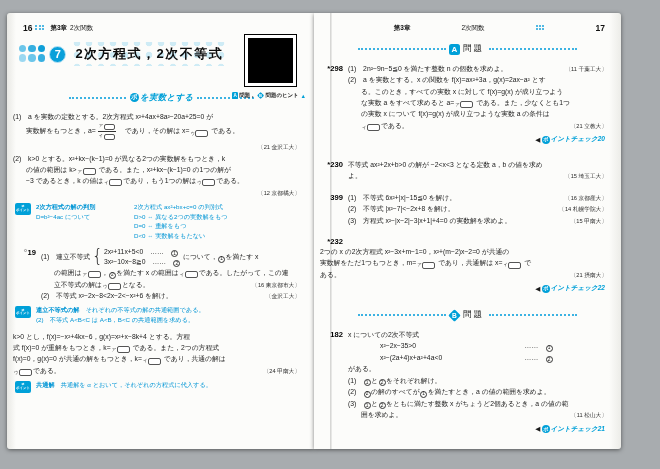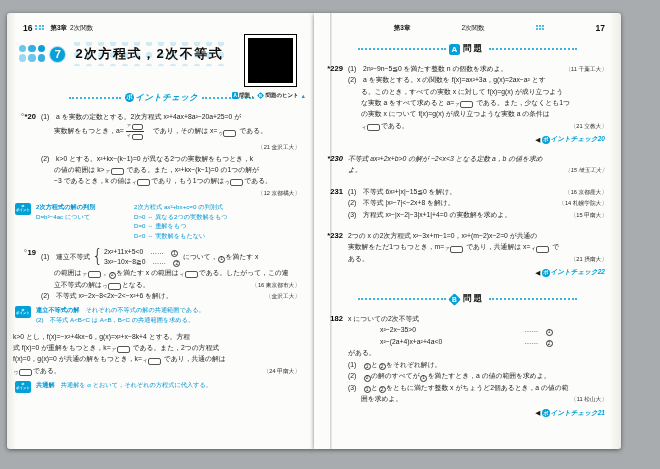--- a/index.html
+++ b/index.html
@@ -61,21 +61,21 @@
              justify-content:center; margin:0 1px 0 4px; flex:none; }
   .pclabel { color:#00a0d8; font-weight:bold; font-style:italic; font-size:8.4px;
              margin-right:4px; letter-spacing:.4px; }
   .secdiv { display:flex; align-items:center; margin:10px 44px 8px; }
   .abadge { width:11px; height:11px; border-radius:2.5px; background:#00a0d8; color:#fff;
             font-weight:bold; font-size:8px; display:flex; align-items:center;
             justify-content:center; margin:0 3px; flex:none; }
   .bbadge { width:9px; height:9px; background:#00a0d8; transform:rotate(45deg); margin:0 4px;
             border-radius:1.5px; display:flex; align-items:center; justify-content:center; flex:none; }
   .bbadge b { transform:rotate(-45deg); color:#fff; font-size:6.6px; }
-  .seclabel { font-weight:bold; font-size:8.6px; letter-spacing:2px; color:#101010; margin-right:5px; }
+  .seclabel { font-weight:normal; font-size:8.6px; letter-spacing:2px; color:#101010; margin-right:5px; }
 
   
   .prob { display:flex; margin:6px 14px 4px 6px; }
   .pnum { width:28px; flex:none; text-align:right; padding-right:5px; font-weight:bold;
           font-size:7.6px; color:#000; padding-top:1px; white-space:nowrap; }
   .lvl { display:inline-block; width:2.6px; height:2.6px; border:.7px solid #9a9a9a;
          border-radius:50%; vertical-align:3px; margin-right:1px; }
   .pbody { flex:1; font-size:6.8px; line-height:1.66; color:#1b1b1b; }
   .indent { padding-left:13px; }
   .row { display:flex; align-items:baseline; }
@@ -169,26 +169,25 @@
         <span class="mB">
           <b>B</b>
         </span>
         <span>問題のヒント</span>
         <span class="tridn">▲</span>
     </div>
 
     <div class="pcheck">
       <span class="leader"></span>
       <span class="pobadge">ポ</span>
-      <span class="pclabel">イントチェック</span>
+      <span class="pclabel">を実数とする</span>
       <span class="leader"></span>
     </div>
 
     <div class="prob">
-      <span class="pnum"><span class="lvl"></span><span>*20</span></span>
       <div class="pbody">
         <div>(1)　a を実数の定数とする。2次方程式 x²+4ax+8a²−20a+25=0 が</div>
         <div class="indent">実数解をもつとき，a=<span class="frac">
               <span class="fr">
                 <i>ア</i>
                 <span class="box"></span>
               </span>
               <span class="fr">
                 <i>イ</i>
                 <span class="box"></span>
@@ -336,21 +335,21 @@
     </div>
 
     <div class="secdiv">
       <span class="leader"></span>
       <span class="abadge">A</span>
       <span class="seclabel">問題</span>
       <span class="leader"></span>
     </div>
 
     <div class="prob">
-      <span class="pnum">*229</span>
+      <span class="pnum">*298</span>
       <div class="pbody">
         <div class="row">
             <span>(1)　2n²−9n−5≦0 を満たす整数 n の個数を求めよ。</span>
             <span class="grow"></span>
             <span class="cite">〔11 千葉工大〕</span>
           </div>
         <div>(2)　a を実数とする。x の関数を f(x)=ax²+3a，g(x)=2ax−a² とす</div>
         <div class="indent">る。このとき，すべての実数 x に対して f(x)=g(x) が成り立つよう</div>
         <div class="indent">な実数 a をすべて求めると a=<span class="ans">
               <i>ア</i>
@@ -366,54 +365,54 @@
             <span class="cite">〔21 立教大〕</span>
           </div>
       </div>
     </div>
     <div class="plink">
       <span class="tri">◀</span>
       <span class="pobadge">ポ</span>
       <span class="lab">イントチェック20</span>
     </div>
 
-    <div class="prob" style="margin-top:9px;font-style:italic;">
+    <div class="prob" style="margin-top:15px;">
       <span class="pnum">*230</span>
       <div class="pbody">
         <div>不等式 ax²+2x+b&gt;0 の解が −2&lt;x&lt;3 となる定数 a，b の値を求め</div>
         <div class="row">
             <span>よ。</span>
             <span class="grow"></span>
             <span class="cite">〔15 埼玉工大〕</span>
           </div>
       </div>
     </div>
 
     <div class="prob" style="margin-top:10px;">
-      <span class="pnum">231</span>
+      <span class="pnum">399</span>
       <div class="pbody">
         <div class="row">
             <span>(1)　不等式 6x²+|x|−15≦0 を解け。</span>
             <span class="grow"></span>
             <span class="cite">〔16 京都産大〕</span>
           </div>
         <div class="row">
             <span>(2)　不等式 |x²−7|&lt;−2x+8 を解け。</span>
             <span class="grow"></span>
             <span class="cite">〔14 札幌学院大〕</span>
           </div>
         <div class="row">
             <span>(3)　方程式 x²−|x−2|−3|x+1|+4=0 の実数解を求めよ。</span>
             <span class="grow"></span>
             <span class="cite">〔15 甲南大〕</span>
           </div>
       </div>
     </div>
 
-    <div class="prob" style="margin-top:10px;">
+    <div class="prob" style="margin-top:10px;flex-direction:column;">
       <span class="pnum">*232</span>
       <div class="pbody">
         <div>2つの x の2次方程式 x²−3x+m−1=0，x²+(m−2)x−2=0 が共通の</div>
         <div>実数解をただ1つもつとき，m=<span class="ans">
               <i>ア</i>
               <span class="box"></span>
             </span> であり，共通解は x=<span class="ans">
               <i>イ</i>
               <span class="box"></span>
             </span> で</div>

